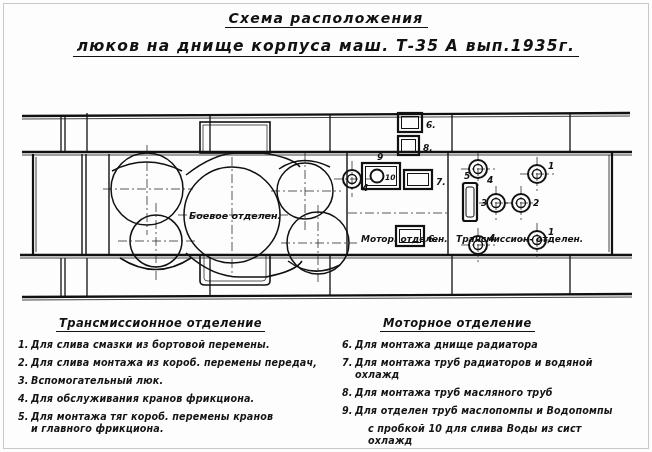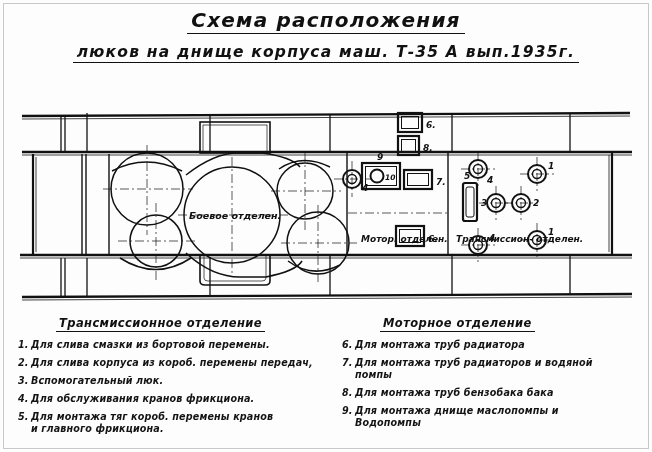--- a/index.html
+++ b/index.html
@@ -36,21 +36,21 @@
     display: inline-block;
     font-family: "DejaVu Sans", sans-serif;
     font-style: italic;
     font-weight: bold;
     color: #111;
     letter-spacing: 1.2px;
     border-bottom: 1.6px solid #111;
     padding: 0 4px 1px 4px;
     white-space: nowrap;
   }
-  #title-1 { font-size: 20px; text-align: right; }
+  #title-1 { font-size: 14px; text-align: right; }
   #title-2 { font-size: 15.5px; margin-top: 9px; }
 
   
   #diagram {
     position: absolute;
     left: 0; top: 95px;
     width: 652px; height: 220px;
   }
   #diagram svg { display: block; }
 
@@ -361,21 +361,21 @@
 
     <div class="legend-col" id="legend-left">
       <div class="legend-header">Трансмиссионное отделение</div>
       <ul class="legend-list">
         <li class="legend-item">
           <span class="legend-num">1.</span>
           <span class="legend-text">Для слива смазки из бортовой перемены.</span>
         </li>
         <li class="legend-item">
           <span class="legend-num">2.</span>
-          <span class="legend-text">Для слива  корпуса из короб. перемены передач,</span>
+          <span class="legend-text">Для слива  монтажа из короб. перемены передач,</span>
         </li>
         <li class="legend-item">
           <span class="legend-num">3.</span>
           <span class="legend-text">Вспомогательный люк.</span>
         </li>
         <li class="legend-item">
           <span class="legend-num">4.</span>
           <span class="legend-text">Для обслуживания кранов фрикциона.</span>
         </li>
         <li class="legend-item">
@@ -384,32 +384,36 @@
 и главного фрикциона.</span>
         </li>
       </ul>
     </div>
 
     <div class="legend-col" id="legend-right">
       <div class="legend-header">Моторное отделение</div>
       <ul class="legend-list">
         <li class="legend-item">
           <span class="legend-num">6.</span>
-          <span class="legend-text">Для монтажа труб радиатора</span>
+          <span class="legend-text">Для монтажа днище радиатора</span>
         </li>
         <li class="legend-item">
           <span class="legend-num">7.</span>
-          <span class="legend-text">Для монтажа труб радиаторов и водяной помпы</span>
+          <span class="legend-text">Для монтажа труб радиаторов и водяной охлажд</span>
         </li>
         <li class="legend-item">
           <span class="legend-num">8.</span>
-          <span class="legend-text">Для монтажа труб бензобака бака</span>
+          <span class="legend-text">Для монтажа труб масляного труб</span>
         </li>
         <li class="legend-item">
           <span class="legend-num">9.</span>
-          <span class="legend-text">Для монтажа днище маслопомпы и Водопомпы</span>
+          <span class="legend-text">Для отделен труб маслопомпы и Водопомпы</span>
+        </li>
+        <li class="legend-item no-num indent">
+          <span class="legend-num"></span>
+          <span class="legend-text">с пробкой 10  для слива Воды из сист охлажд</span>
         </li>
       </ul>
     </div>
 
   </div>
 
 </div>
 
 </body></html>

